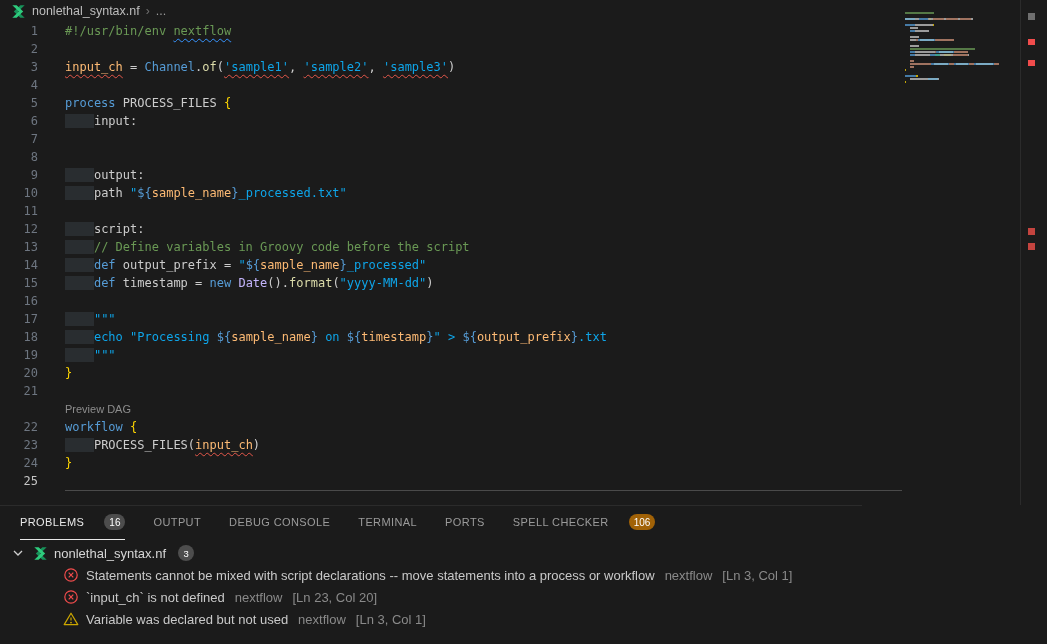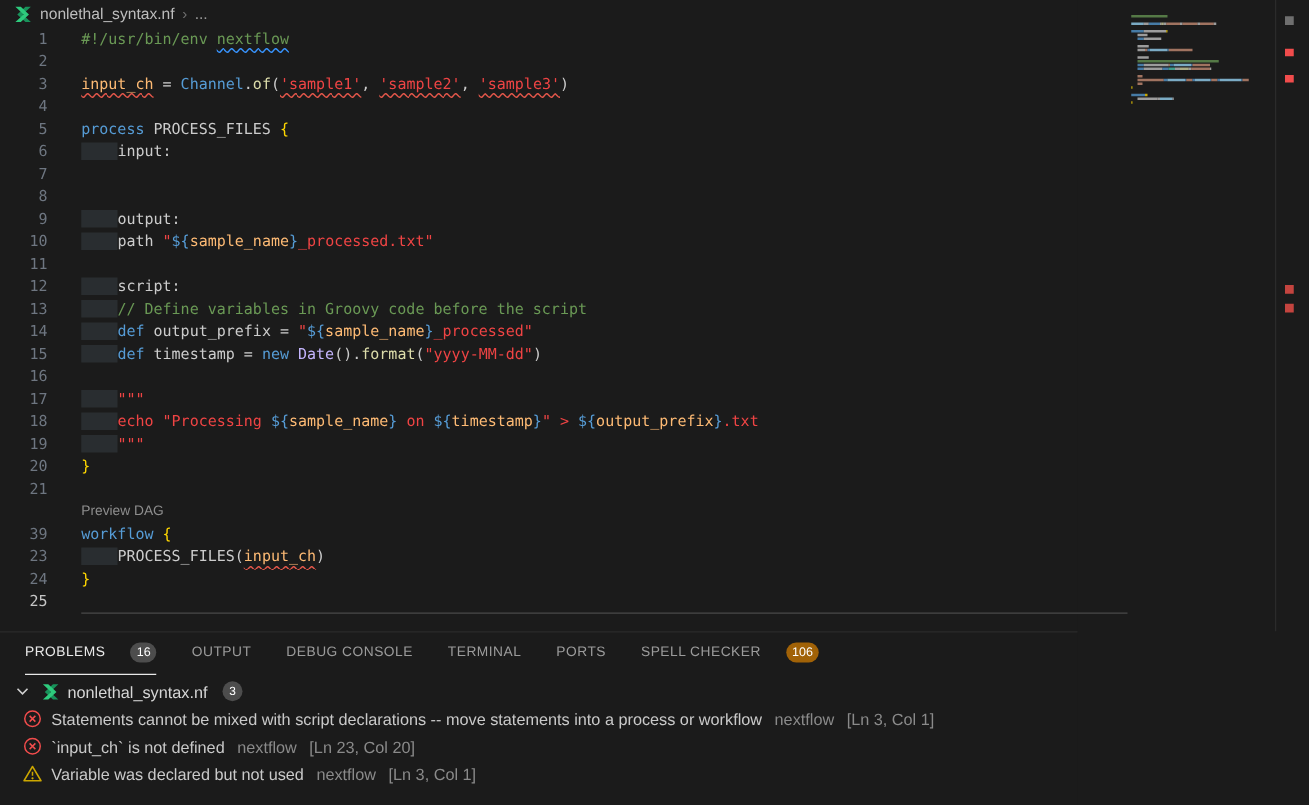--- a/index.html
+++ b/index.html
@@ -15,21 +15,21 @@
   .code{position:absolute;top:22px;left:0;right:0}
   .crow{display:flex;height:18px;line-height:18px;font-family:"DejaVu Sans Mono",monospace;
     font-size:12px;white-space:pre}
   .ln{flex:none;width:38px;text-align:right;color:#6e7681;font-size:12px}
   .ln.active{color:#c6c6c6}
   .ctext{padding-left:27px}
 
   .tk-cmt{color:#6a9955}
   .tk-kw{color:#569cd6}
   .tk-type{color:#c4b5fd}
-  .tk-str{color:#ef4444}
+  .tk-str{color:#0ea5e9}
   .tk-var{color:#fdba74}
   .tk-fn{color:#dcdcaa}
   .tk-pln{color:#cccccc}
   .tk-br1{color:#ffd700}
   .tk-interp{color:#569cd6}
   .tk-ind{background:rgba(140,170,190,.13)}
 
   .u-err{text-decoration:underline wavy #e4564a 1px;text-underline-offset:3px}
   .u-info{text-decoration:underline wavy #3794ff 1px;text-underline-offset:3px}
 
@@ -52,21 +52,21 @@
   .tab.active{color:#e8e8e8;border-bottom-color:#e8e8e8}
   .badge{height:16px;min-width:8px;padding:0 5px;border-radius:9px;background:#4d4d4d;color:#fff;
     font-size:10px;display:flex;align-items:center;justify-content:center;letter-spacing:0}
   .badge.blue{background:#a16207}
 
   .tree{font-size:13px}
   .tree-head{display:flex;align-items:center;height:22px;padding-left:10px;gap:6px;margin-top:3px;cursor:pointer}
   .tree-head .fname{color:#d6d6d6}
   .cbadge{width:16px;height:16px;border-radius:50%;background:#4d4d4d;color:#fff;font-size:9.5px;
     display:flex;align-items:center;justify-content:center;margin-left:6px}
-  .problem-row{display:flex;align-items:center;height:22px;padding-left:18px;gap:7px;cursor:pointer}
+  .problem-row{display:flex;align-items:center;height:22px;padding-left:63px;gap:7px;cursor:pointer}
   .problem-row .msg{color:#c9c9c9}
   .problem-row .meta{color:#8a8a8a;margin-left:3px}
   .icon16{width:16px;height:16px;flex:none;display:flex;align-items:center;justify-content:center}
 </style>
 </head>
 <body>
 
 <div class="app">
 
   <div>
@@ -98,21 +98,21 @@
         <div class="crow"><span class="ln">13</span><span class="ctext"><span class="tk-ind">    </span><span class="tk-cmt">// Define variables in Groovy code before the script</span></span></div>
         <div class="crow"><span class="ln">14</span><span class="ctext"><span class="tk-ind">    </span><span class="tk-kw">def </span><span class="tk-pln">output_prefix = </span><span class="tk-str">"</span><span class="tk-interp">${</span><span class="tk-var">sample_name</span><span class="tk-interp">}</span><span class="tk-str">_processed"</span></span></div>
         <div class="crow"><span class="ln">15</span><span class="ctext"><span class="tk-ind">    </span><span class="tk-kw">def </span><span class="tk-pln">timestamp = </span><span class="tk-kw">new </span><span class="tk-type">Date</span><span class="tk-pln">().</span><span class="tk-fn">format</span><span class="tk-pln">(</span><span class="tk-str">"yyyy-MM-dd"</span><span class="tk-pln">)</span></span></div>
         <div class="crow"><span class="ln">16</span><span class="ctext"></span></div>
         <div class="crow"><span class="ln">17</span><span class="ctext"><span class="tk-ind">    </span><span class="tk-str">"""</span></span></div>
         <div class="crow"><span class="ln">18</span><span class="ctext"><span class="tk-ind">    </span><span class="tk-str">echo "Processing </span><span class="tk-interp">${</span><span class="tk-var">sample_name</span><span class="tk-interp">}</span><span class="tk-str"> on </span><span class="tk-interp">${</span><span class="tk-var">timestamp</span><span class="tk-interp">}</span><span class="tk-str">" &gt; </span><span class="tk-interp">${</span><span class="tk-var">output_prefix</span><span class="tk-interp">}</span><span class="tk-str">.txt</span></span></div>
         <div class="crow"><span class="ln">19</span><span class="ctext"><span class="tk-ind">    </span><span class="tk-str">"""</span></span></div>
         <div class="crow"><span class="ln">20</span><span class="ctext"><span class="tk-br1">}</span></span></div>
         <div class="crow"><span class="ln">21</span><span class="ctext"></span></div>
         <div class="codelens">Preview DAG</div>
-        <div class="crow"><span class="ln">39</span><span class="ctext"><span class="tk-kw">workflow </span><span class="tk-br1">{</span></span></div>
+        <div class="crow"><span class="ln">22</span><span class="ctext"><span class="tk-kw">workflow </span><span class="tk-br1">{</span></span></div>
         <div class="crow"><span class="ln">23</span><span class="ctext"><span class="tk-ind">    </span><span class="tk-pln">PROCESS_FILES</span><span class="tk-pln">(</span><span class="tk-var u-err">input_ch</span><span class="tk-pln">)</span></span></div>
         <div class="crow"><span class="ln">24</span><span class="ctext"><span class="tk-br1">}</span></span></div>
         <div class="crow"><span class="ln active">25</span><span class="ctext"></span></div>
       </div>
     <div class="eol-line"></div>
 
     <div class="minimap" id="minimap">
         <div class="mm-row">
           <span style="width: 18.75px; background: rgb(106, 153, 85);"></span>
           <span style="width: 10px; background: rgb(106, 153, 85);"></span>

